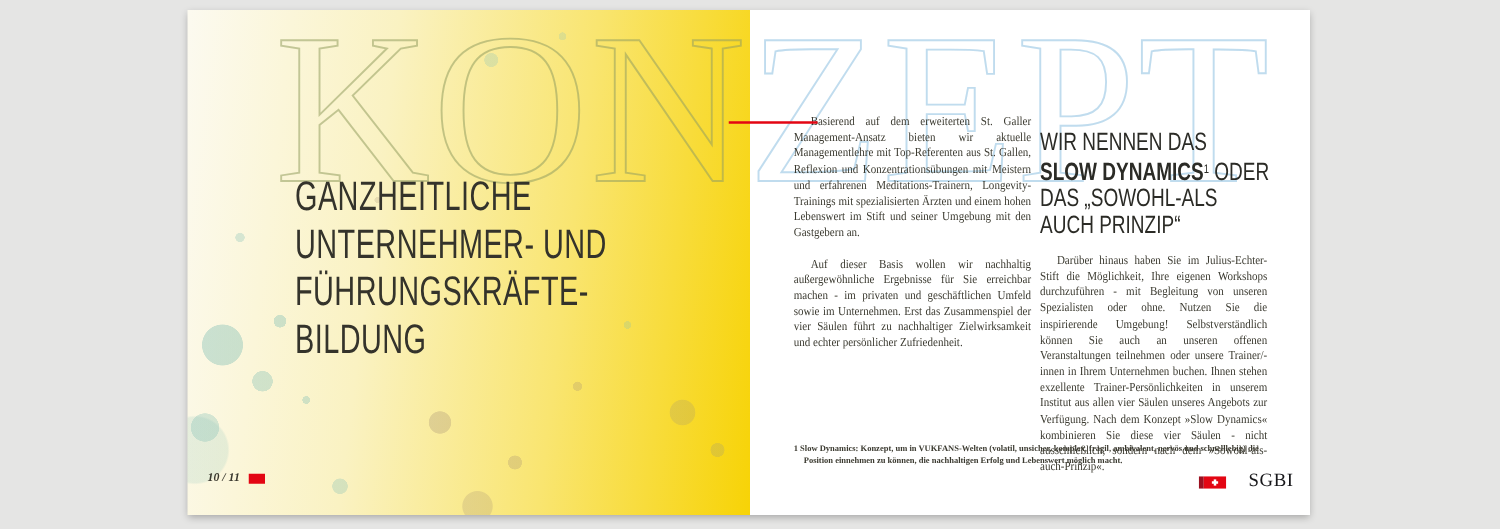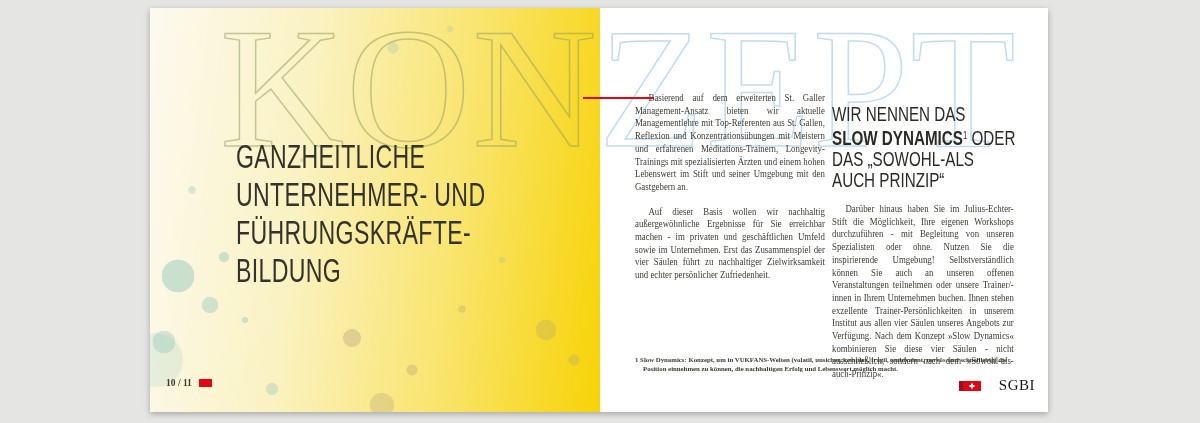--- a/index.html
+++ b/index.html
@@ -54,21 +54,21 @@
   .lp-title {
     position:absolute; left:86px; top:130px;
     font-family:"Liberation Sans", sans-serif; font-weight:normal;
     font-size:33px; line-height:38px; letter-spacing:0.5px; color:#34332b;
     transform:scaleX(0.70); transform-origin:left top; white-space:nowrap;
   }
   .lp-pagenum {
     position:absolute; left:16px; bottom:24px;
     display:flex; align-items:center; gap:7px;
     font-family:"Liberation Serif", serif; font-weight:bold;
-    font-size:9.5px; color:#3a392f;
+    font-size:9.5px; color:#3a392f;font-style:italic;
   }
   .red-mark { width:13px; height:8px; background:#e30613; }
 
   
   .rp-col1 {
     position:absolute; left:35px; top:84px; width:211px;
     transform:scaleX(0.90); transform-origin:left top;
   }
   .rp-col1 p, .rp-col2 p {
     font-family:"Liberation Serif", serif;

